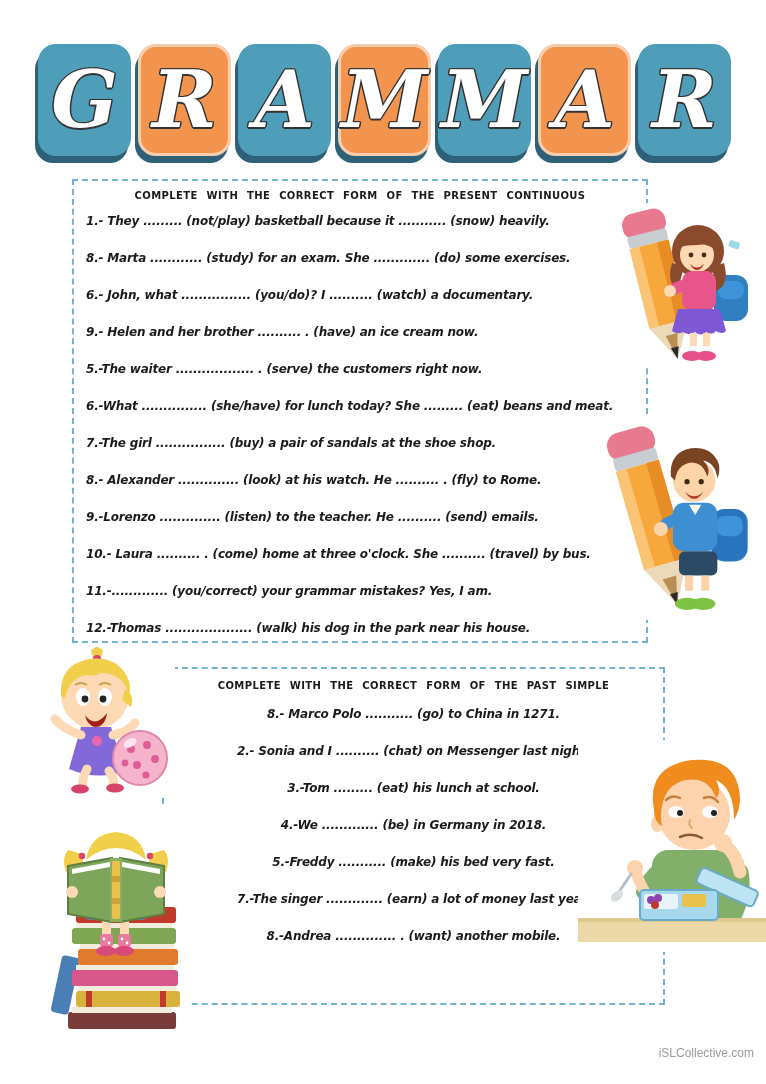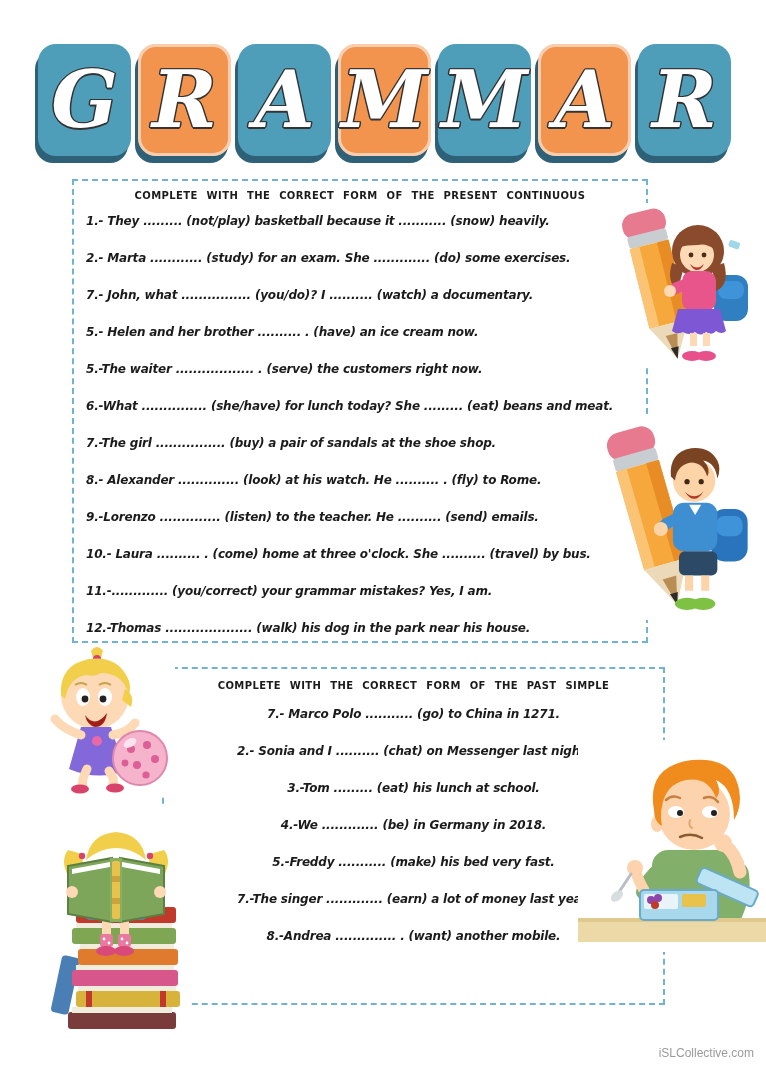--- a/index.html
+++ b/index.html
@@ -64,36 +64,36 @@
         <span>A</span>
       </div>
     <div class="tile teal">
         <span>R</span>
       </div>
   </div>
 
   <div class="box" id="box1">
     <div class="heading">COMPLETE WITH THE CORRECT FORM OF THE PRESENT CONTINUOUS</div>
     <div class="item">1.- They ......... (not/play) basketball because it ........... (snow) heavily.</div>
-    <div class="item">2.- Marta ............ (study) for an exam. She ............. (do) some exercises.</div>
-    <div class="item">7.- John, what ................ (you/do)?  I .......... (watch) a documentary.</div>
-    <div class="item">5.- Helen and her brother .......... . (have) an ice cream now.</div>
+    <div class="item">8.- Marta ............ (study) for an exam. She ............. (do) some exercises.</div>
+    <div class="item">6.- John, what ................ (you/do)?  I .......... (watch) a documentary.</div>
+    <div class="item">9.- Helen and her brother .......... . (have) an ice cream now.</div>
     <div class="item">5.-The waiter .................. . (serve) the customers right now.</div>
     <div class="item">6.-What ............... (she/have) for lunch today? She ......... (eat) beans and meat.</div>
     <div class="item">7.-The girl ................ (buy) a pair of sandals at the shoe shop.</div>
     <div class="item">8.- Alexander .............. (look) at his watch. He .......... . (fly) to Rome.</div>
     <div class="item">9.-Lorenzo  .............. (listen) to the teacher. He .......... (send) emails.</div>
     <div class="item">10.- Laura .......... . (come) home at three o'clock. She .......... (travel) by bus.</div>
     <div class="item">11.-............. (you/correct) your grammar mistakes? Yes, I am.</div>
     <div class="item">12.-Thomas .................... (walk) his dog in the park near his house.</div>
   </div>
 
   <div class="box" id="box2">
     <div class="heading" style="margin-bottom:16px;">COMPLETE WITH THE CORRECT FORM OF THE PAST SIMPLE</div>
-    <div class="item">7.- Marco Polo ........... (go) to China in 1271.</div>
+    <div class="item">8.- Marco Polo ........... (go) to China in 1271.</div>
     <div class="item">2.- Sonia and I .......... (chat) on Messenger last night.</div>
     <div class="item">3.-Tom ......... (eat) his lunch at school.</div>
     <div class="item">4.-We ............. (be) in Germany in 2018.</div>
     <div class="item">5.-Freddy ........... (make) his bed very fast.</div>
     <div class="item">7.-The singer ............. (earn) a lot of money last year.</div>
     <div class="item">8.-Andrea .............. . (want) another mobile.</div>
   </div>
 
   <div class="illus" id="illus-girl-pencil">
     <svg viewBox="0 0 150 165" xmlns="http://www.w3.org/2000/svg">

